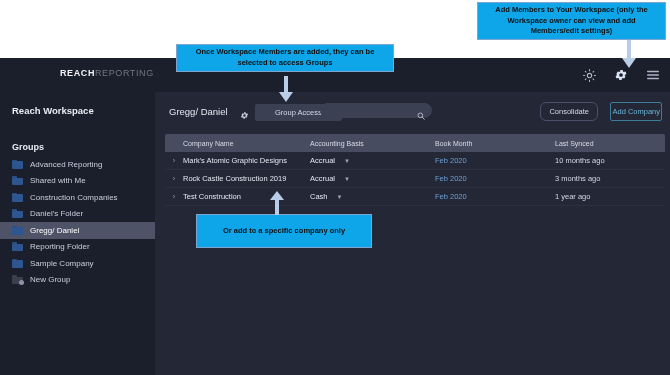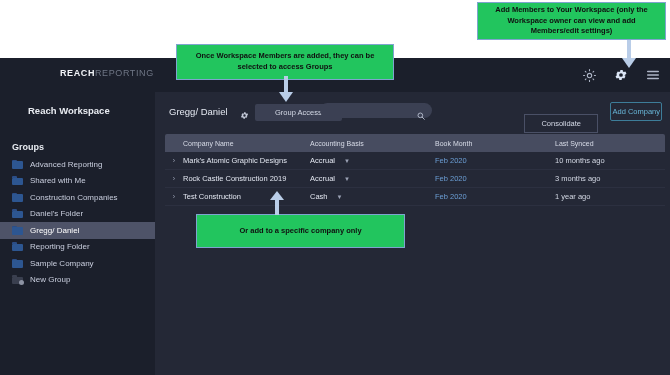--- a/index.html
+++ b/index.html
@@ -32,21 +32,21 @@
   .ticon { width: 18px; height: 18px; display: flex; align-items: center; justify-content: center; cursor: pointer; }
   .ticon svg { display: block; }
 
   
   .sidebar {
     position: absolute; left: 0; top: 34px; width: 155px; height: 283px;
     background: #1b1f2b;
   }
   .ws-title {
     position: absolute; left: 12px; top: 13px;
-    color: #e9ecf2; font-size: 9.5px; font-weight: bold; margin-left: 16px;
+    color: #e9ecf2; font-size: 9.5px; font-weight: bold;
   }
   .groups-title {
     position: absolute; left: 12px; top: 50px;
     color: #e9ecf2; font-size: 9px; font-weight: bold;
   }
   .grouplist { position: absolute; left: 0; top: 64px; width: 155px; }
   .gitem {
     position: relative; height: 16.5px; display: flex; align-items: center;
     padding-left: 12px; cursor: pointer;
   }
@@ -80,23 +80,22 @@
   }
   .searchbox input {
     position: absolute; left: 8px; top: 0; width: 86px; height: 15px;
     background: transparent; border: none; outline: none;
     color: #c9cede; font-size: 7.5px; font-family: "Liberation Sans", sans-serif;
   }
   .searchbox .si { position: absolute; right: 7px; top: 3px; }
   .btn-consol {
     position: absolute; right: 72px; top: 10px;
     background: transparent; color: #d4d9e6; font-size: 7.5px;
-    padding: 4px 16px; border: 1px solid #4a5066; border-radius: 0; cursor: pointer;
+    padding: 4px 8px; border: 1px solid #4a5066; border-radius: 6px; cursor: pointer;
     font-family: "Liberation Sans", sans-serif;
-    margin-top: 12px;
   }
   .btn-add {
     position: absolute; right: 8px; top: 10px;
     background: transparent; color: #68b6d8; font-size: 7.5px;
     padding: 4px 1px; border: 1px solid #3d7d99; border-radius: 2px; cursor: pointer;
     font-family: "Liberation Sans", sans-serif;
   }
 
   
   .table { position: absolute; left: 10px; top: 42px; width: 500px; }
@@ -117,28 +116,28 @@
   .trow .c0 { display: flex; justify-content: center; align-items: center; }
   .chev { color: #9aa1b4; font-size: 7px; }
   .cname { color: #e2e6f0; font-size: 7.5px; }
   .cbasis { color: #e2e6f0; font-size: 7.5px; display: flex; align-items: center; gap: 9px; }
   .caret { color: #9aa1b4; font-size: 6px; }
   .cmonth { color: #6c9fd6; font-size: 7.5px; }
   .csync { color: #d3d8e4; font-size: 7.5px; }
 
   
   .callout {
-    position: absolute; background: #22c55e; border: 1px solid #7fa4cf;
+    position: absolute; background: #0ea5e9; border: 1px solid #7fa4cf;
     color: #101010; font-size: 7.5px; font-weight: bold; text-align: center;
     line-height: 1.45; display: flex; align-items: center; justify-content: center;
     padding: 3px 6px;
   }
   .co-members { left: 477px; top: 2px; width: 189px; height: 38px; }
-  .co-groups  { left: 176px; top: 44px; width: 218px; height: 36px; }
-  .co-company { left: 196px; top: 214px; width: 209px; height: 34px; }
+  .co-groups  { left: 176px; top: 44px; width: 218px; height: 28px; }
+  .co-company { left: 196px; top: 214px; width: 176px; height: 34px; }
 
   .arrow { position: absolute; }
   .arrow .stem { position: absolute; background: #b9cde8; }
   .arrow .head { position: absolute; width: 0; height: 0; }
 
   
   .ar-members { left: 622px; top: 40px; width: 14px; height: 28px; }
   .ar-members .stem { left: 5px; top: 0; width: 4px; height: 20px; }
   .ar-members .head { left: 0; top: 18px; border-left: 7px solid transparent; border-right: 7px solid transparent; border-top: 10px solid #b9cde8; }
 

